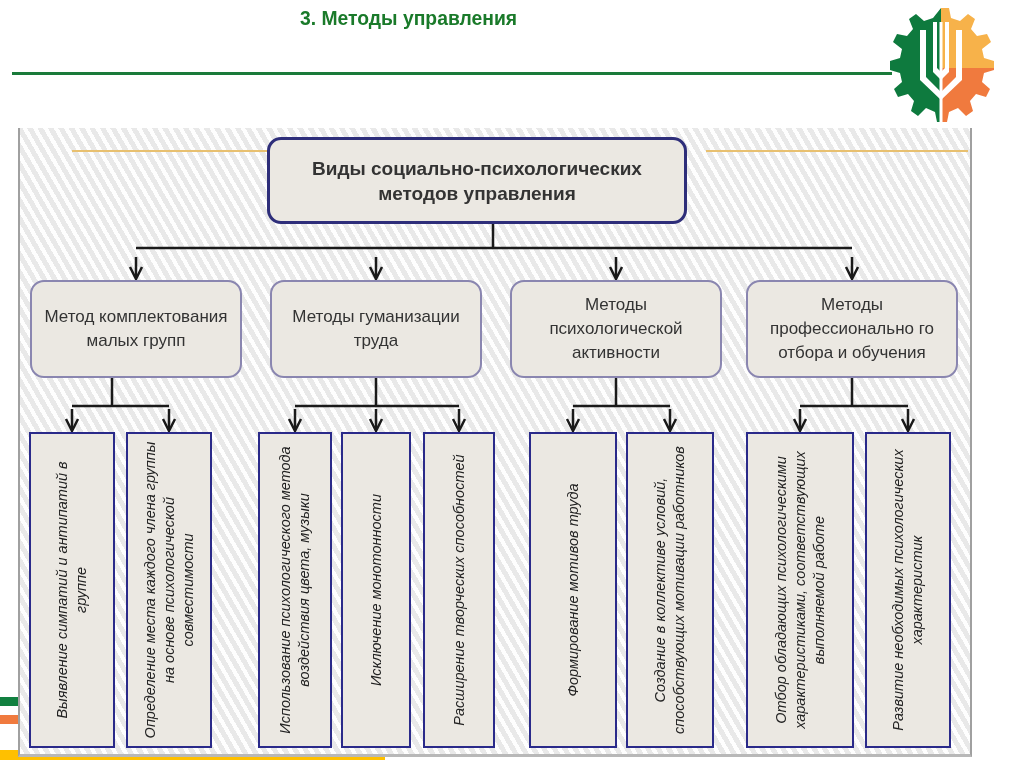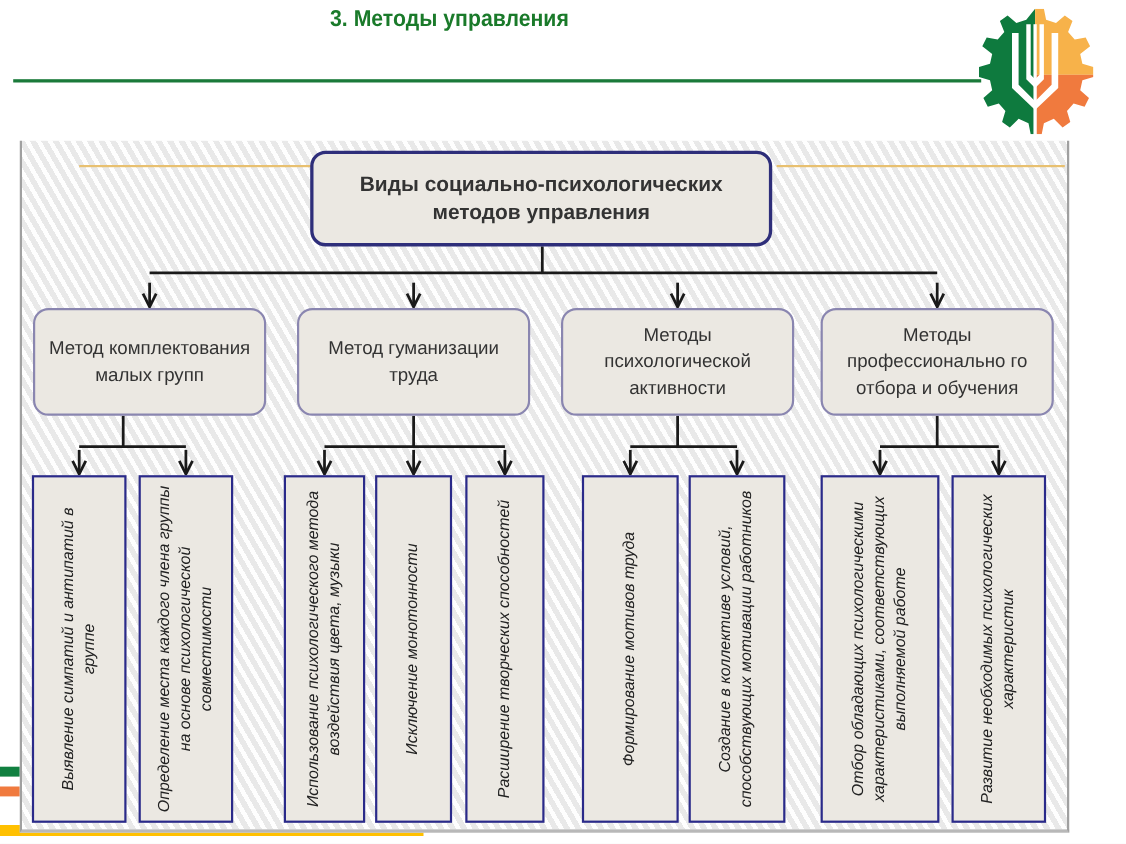--- a/index.html
+++ b/index.html
@@ -31,21 +31,21 @@
     background-color: #f4f4f4;
     background-image: repeating-linear-gradient(60deg, rgba(255,255,255,0.95) 0px, rgba(255,255,255,0.95) 4px, rgba(225,225,225,0.6) 4px, rgba(225,225,225,0.6) 9px);
   }
   .deco-line { position: absolute; top: 22px; height: 2px; background: #e8c070; }
   .deco-left  { left: 52px;  width: 232px; }
   .deco-right { left: 686px; width: 262px; }
 
   svg.connectors { position: absolute; left: 0; top: 0; width: 950px; height: 626px; overflow: visible; }
 
   .root-box {
-    position: absolute; left: 262px; top: 9px; width: 420px; height: 87px;
+    position: absolute; left: 247px; top: 9px; width: 420px; height: 87px;
     border: 3px solid #2e2e7a; border-radius: 14px; background: #ebe8e2;
     box-sizing: border-box;
     display: flex; align-items: center; justify-content: center; text-align: center;
     font-weight: bold; font-size: 19px; line-height: 25px; color: #333;
     padding: 0 4px;
   }
   .method-box {
     position: absolute; top: 152px; width: 212px; height: 98px;
     border: 2px solid #8a86b0; border-radius: 14px; background: #ebe8e2;
     box-sizing: border-box;
@@ -134,21 +134,21 @@
     </svg>
 
   <div class="root-box">
     <span>Виды социально-психологических методов управления</span>
   </div>
 
   <div class="method-box" style="left:10px;align-items:center;">
     <span>Метод комплектования малых групп</span>
   </div>
   <div class="method-box" style="left:250px;">
-    <span>Метод гуманизации труда</span>
+    <span>Методы гуманизации труда</span>
   </div>
   <div class="method-box" style="left:490px;">
     <span>Методы психологической активности</span>
   </div>
   <div class="method-box" style="left:726px;">
     <span>Методы профессионально го отбора и обучения</span>
   </div>
 
   <div class="leaf-box" style="left:9px; width:86px;">
     <div class="leaf-text">Выявление симпатий и антипатий в группе</div>

